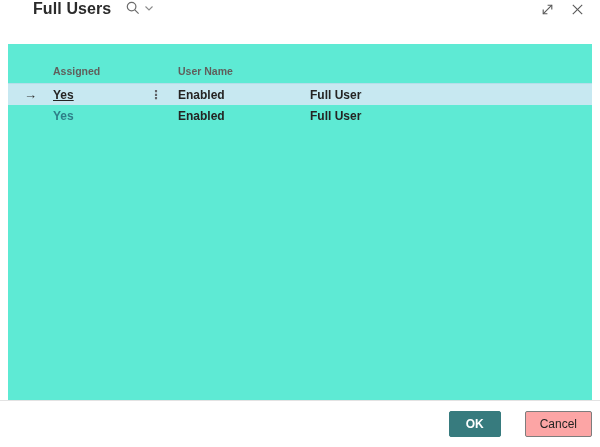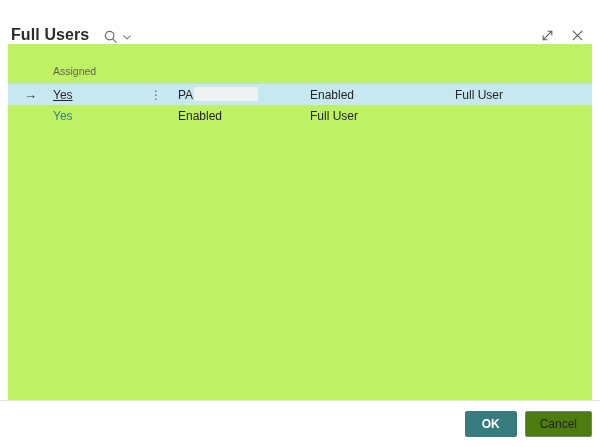--- a/index.html
+++ b/index.html
@@ -17,23 +17,24 @@
     background: #ffffff;
     display: flex;
     flex-direction: column;
   }
 
   
   .titlebar {
     height: 44px;
     flex: 0 0 44px;
     display: flex;
-    align-items: flex-end;
-    padding: 0 14px 0 11px;
-    background: #ffffff;
+    align-items: flex-start;
+    padding: 0 14px 0 3px;
+    background: #ffffff;
+    margin-left: 30px;
   }
   .title {
     font-size: 16px;
     font-weight: 700;
     color: #2b2b2b;
     letter-spacing: 0.1px;
   }
   .title-search {
     display: flex;
     align-items: center;
@@ -48,22 +49,23 @@
     display: flex; align-items: center; justify-content: center;
     cursor: pointer;
     color: #585858;
   }
   .win-icon + .win-icon { margin-left: 12px; }
 
   
   .content {
     flex: 1;
     margin: 0 8px;
-    background: #bef264;
+    background: #5eead4;
     overflow: hidden;
+    font-weight: bold;
   }
   .grid {
     width: 100%;
     font-size: 12px;
   }
   .grid-row {
     display: grid;
     grid-template-columns: 45px 125px 132px 145px auto;
     align-items: center;
   }
@@ -126,39 +128,39 @@
 
   
   .footer {
     flex: 0 0 47px;
     background: #ffffff;
     border-top: 1px solid #e3e3e3;
     display: flex;
     align-items: center;
     justify-content: flex-end;
     padding: 0 8px;
-    gap: 8px;
+    gap: 24px;
   }
   .btn {
     height: 26px;
     min-width: 52px;
     padding: 0 14px;
     font-family: inherit;
     font-size: 12px;
     border-radius: 2px;
     cursor: pointer;
   }
   .btn-primary {
     background: #377b7e;
     border: 1px solid #377b7e;
     color: #ffffff;
     font-weight: 700;
   }
   .btn-secondary {
-    background: #4d7c0f;
+    background: #fca5a5;
     border: 1px solid #7d7d7d;
     color: #252423;
     min-width: 64px;
   }
   svg { display: block; }
 </style>
 </head>
 <body>
 
 <div class="dialog">
@@ -193,29 +195,29 @@
       </svg>
     </span>
   </div>
 
   <div class="content">
     <div class="grid">
 
       <div class="grid-row grid-header">
         <div class="cell"></div>
         <div class="hcell">Assigned</div>
+        <div class="hcell">User Name</div>
       </div>
 
       <div class="grid-row data-row selected">
         <div class="cell cell-marker">→</div>
         <div class="cell cell-assigned">
           <a class="assigned-link" href="#">Yes</a>
           <span class="row-menu">⋮</span>
         </div>
-        <div class="cell"><span>PA</span><span class="redact w1"></span><span></span></div>
         <div class="cell">Enabled</div>
         <div class="cell">Full User</div>
       </div>
 
       <div class="grid-row data-row">
         <div class="cell cell-marker"></div>
         <div class="cell cell-assigned">
           <a class="assigned-link" href="#">Yes</a>
         </div>
         <div class="cell">Enabled</div>

